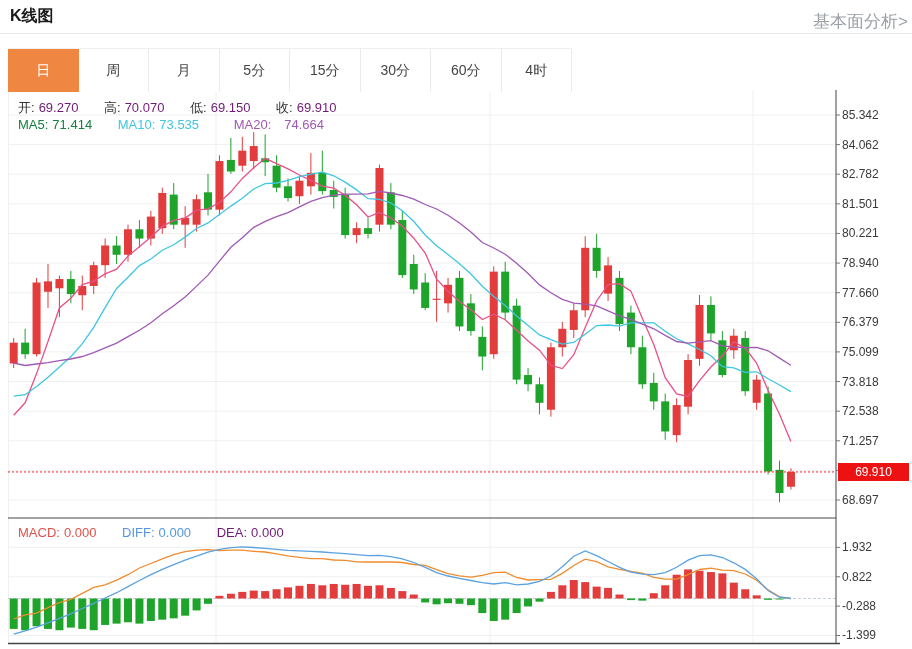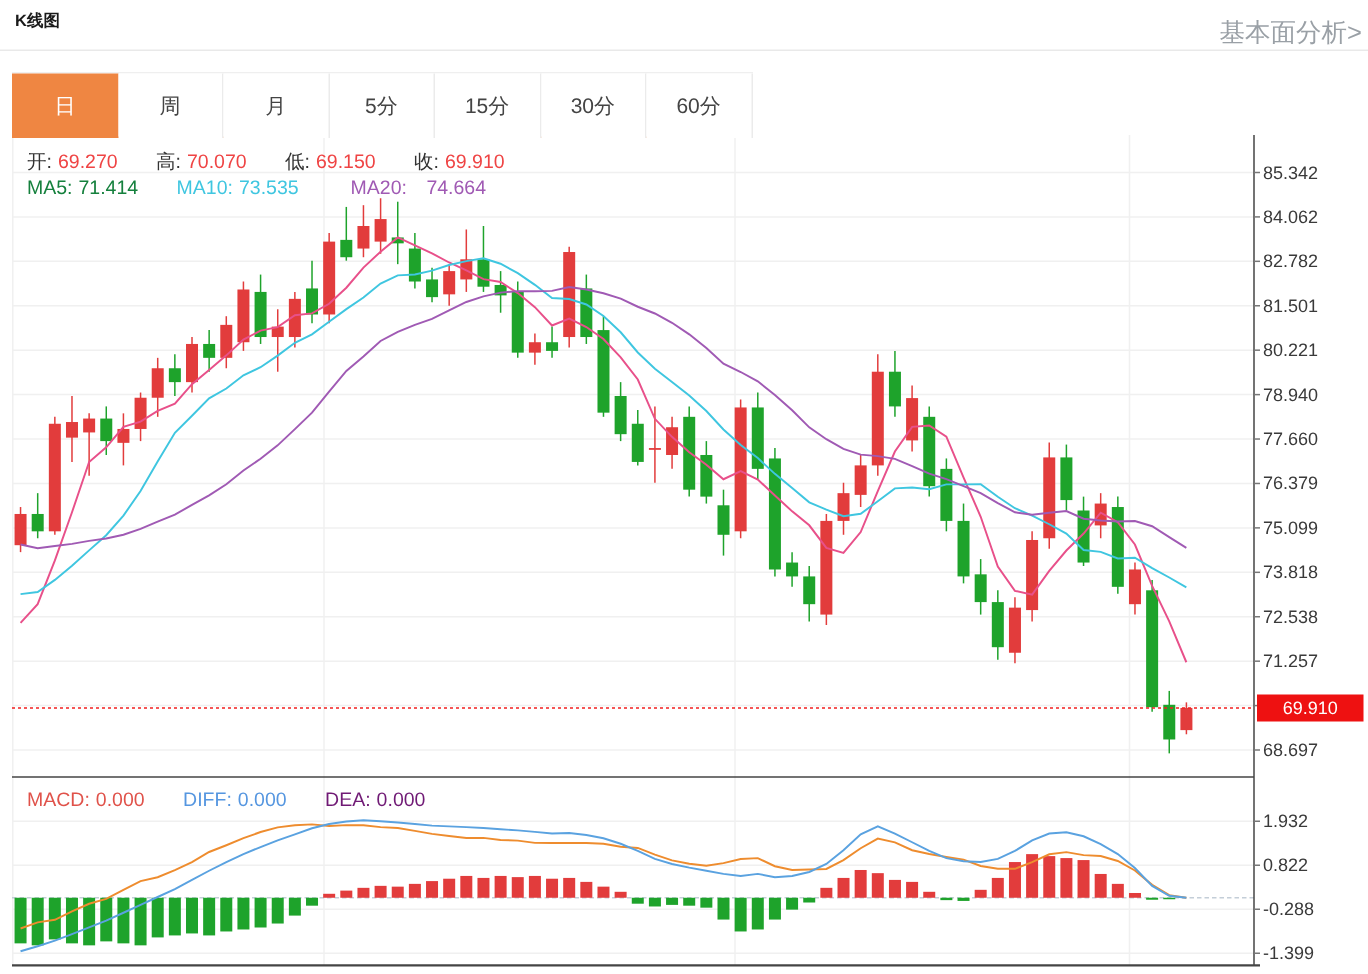--- a/index.html
+++ b/index.html
@@ -1,31 +1,31 @@
 <!DOCTYPE html>
 <html><head>
 <meta charset="utf-8">
 <style>
   html,body{margin:0;padding:0;background:#fff;}
   .page{position:relative;width:912px;height:649px;background:#fff;overflow:hidden;
         font-family:"Liberation Sans","DejaVu Sans",sans-serif;}
-  .hdr-title{position:absolute;left:10px;top:6px;font-size:11px;font-weight:bold;color:#1a1a1a;}
+  .hdr-title{position:absolute;left:10px;top:6px;font-size:16px;font-weight:bold;color:#1a1a1a;}
   .hdr-link{position:absolute;right:4px;top:10px;font-size:17px;color:#9aa0a6;cursor:pointer;}
   .hdr-divider{position:absolute;left:0;top:33px;width:912px;height:1px;background:#e9e9e9;}
   .tabbar{position:absolute;left:8px;top:48px;height:44px;display:flex;
           border-top:1px solid #efefef;border-bottom:1px solid #ef8642;box-sizing:border-box;}
   .tab{width:70.5px;height:43px;line-height:43px;text-align:center;font-size:14px;color:#444;
        border-right:1px solid #ebebeb;box-sizing:border-box;cursor:pointer;background:#fff;}
   .tab.active{background:#ef8642;color:#fff;border-right:none;}
   svg#chart{position:absolute;left:0;top:0;}
   .legend{position:absolute;font-size:13px;white-space:nowrap;}
   .legend span{margin-right:4px;}
   .lg-gap{display:inline-block;width:14px;}
   .ohlc-label{color:#333;}
-  .ohlc-val{color:#ef4444;margin-top:28px;}
+  .ohlc-val{color:#701a75;margin-top:28px;}
   .ma5{color:#15803d;} .ma10{color:#3fc6e0;} .ma20{color:#a05ab4;margin-left:9px;}
   .macd-v{color:#e0524a;} .diff-v{color:#5596e0;} .dea-v{color:#701a75;text-align:center;}
   .price-tag{position:absolute;left:838px;top:463px;width:71px;height:18px;background:#ee1111;
              color:#fff;font-size:12px;line-height:18px;text-align:center;}
 </style>
 </head>
 <body>
 
 <div class="page">
   <svg id="chart" width="912" height="649">
@@ -309,20 +309,21 @@
   <div class="hdr-divider"></div>
 
   <div class="tabbar">
       <div class="tab active">日</div>
       <div class="tab">周</div>
       <div class="tab">月</div>
       <div class="tab">5分</div>
       <div class="tab">15分</div>
       <div class="tab">30分</div>
       <div class="tab">60分</div>
+      <div class="tab">4时</div>
     </div>
 
   <div class="legend" style="left:18px;top:99px;">
     <span class="ohlc-label">开:</span><span class="ohlc-val">69.270</span><span class="lg-gap"></span>
     <span class="ohlc-label">高:</span><span class="ohlc-val">70.070</span><span class="lg-gap"></span>
     <span class="ohlc-label">低:</span><span class="ohlc-val">69.150</span><span class="lg-gap"></span>
     <span class="ohlc-label">收:</span><span class="ohlc-val">69.910</span>
   </div>
 
   <div class="legend" style="left:18px;top:117px;">

